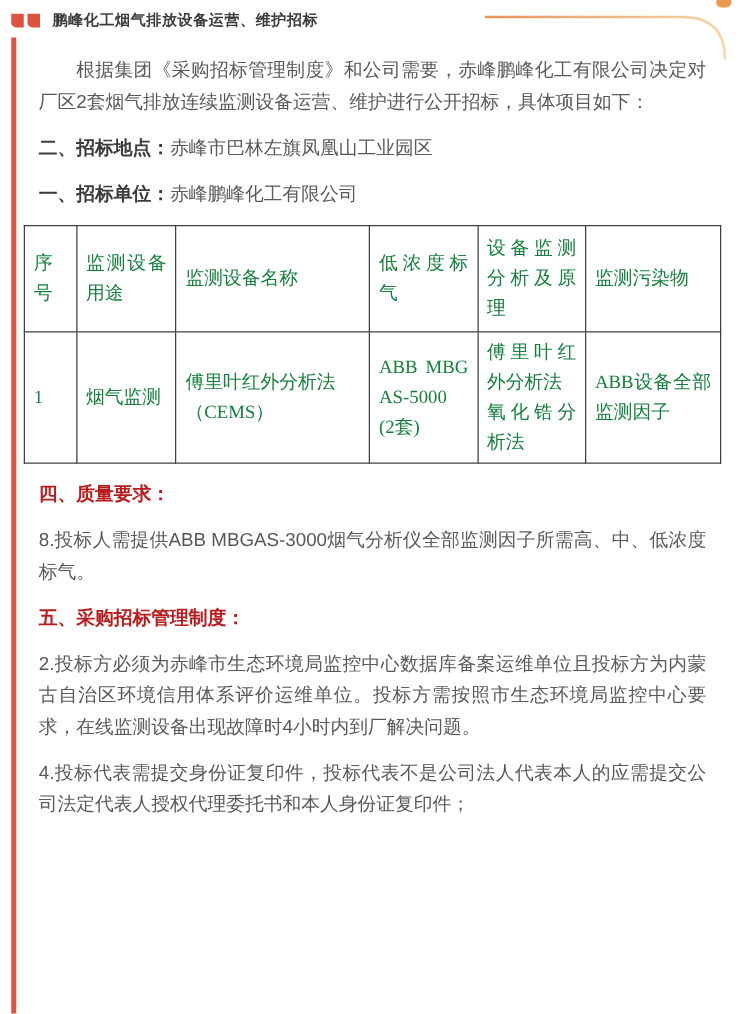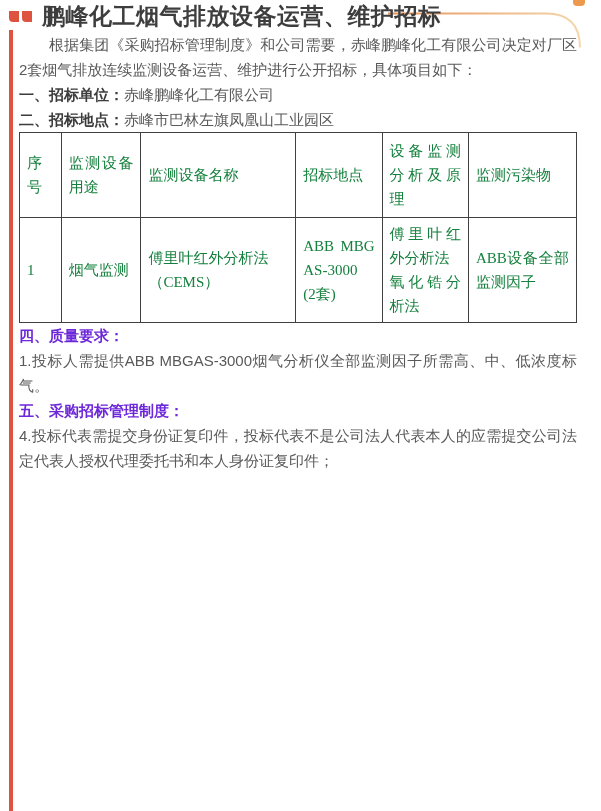--- a/index.html
+++ b/index.html
@@ -25,31 +25,31 @@
   }
   .quote-icon .q1{left:0;}
   .quote-icon .q2{left:13px;}
   
   .corner-notch{
     position:absolute;left:573px;top:0;width:12px;height:6px;
     background:#ed9a4f;border-radius:0 0 4px 4px;
   }
   .doc-title{
     position:absolute;left:42px;top:4px;width:350px;
-    font-size:23px;font-weight:bold;color:#3d3d3d;line-height:24px;
+    font-size:12px;font-weight:bold;color:#3d3d3d;line-height:24px;
     letter-spacing:0.5px;white-space:nowrap;
   }
   .content{
     position:absolute;left:19px;top:32px;width:558px;
     font-size:15px;line-height:25px;text-align:justify;
   }
-  .content p{margin:0;}
+  .content p{margin:12px;}
   p.indent{text-indent:2em;}
   .sec-label{font-weight:bold;color:#3c3c3c;}
-  p.sec-head{font-weight:bold;color:#6d28d9;}
+  p.sec-head{font-weight:bold;color:#b91c1c;}
   table.spec{
     width:100%;border-collapse:collapse;table-layout:fixed;
     margin:0;color:#15803d;font-family:Liberation Serif, serif;
   }
   table.spec td{
     border:1px solid #404040;padding:4px 7px;vertical-align:middle;
     font-size:15px;line-height:24px;word-break:break-all;text-align:justify;
   }
   table.spec .hrow td{height:76px;}
   table.spec .drow td{height:94px;}
@@ -85,57 +85,58 @@
     <span class="q q1"></span>
       <span class="q q2"></span>
   </div>
 
   <div class="doc-title">鹏峰化工烟气排放设备运营、维护招标</div>
 
   <div class="content">
 
     <p class="indent">根据集团《采购招标管理制度》和公司需要，赤峰鹏峰化工有限公司决定对厂区2套烟气排放连续监测设备运营、维护进行公开招标，具体项目如下：</p>
 
+    <p><span class="sec-label">二、招标地点：</span><span>赤峰市巴林左旗凤凰山工业园区</span></p>
+
     <p><span class="sec-label">一、招标单位：</span><span>赤峰鹏峰化工有限公司</span></p>
-
-    <p><span class="sec-label">二、招标地点：</span><span>赤峰市巴林左旗凤凰山工业园区</span></p>
 
 
     <table class="spec">
       <colgroup>
         <col style="width:7.5%">
           <col style="width:14.3%">
           <col style="width:27.8%">
         <col style="width:15.5%">
           <col style="width:15.5%">
           <col style="width:19.4%">
       </colgroup>
       <tbody>
         <tr class="hrow">
           <td class="c">序号</td>
           <td>监测设备用途</td>
           <td>监测设备名称</td>
-          <td>招标地点</td>
+          <td>低浓度标气</td>
           <td>设备监测分析及原理</td>
           <td>监测污染物</td>
         </tr>
         <tr class="drow">
           <td class="c">1</td>
           <td>烟气监测</td>
           <td class="pre">傅里叶红外分析法
 （CEMS）</td>
-          <td class="c pre">ABB MBGAS-3000
+          <td class="c pre">ABB MBGAS-5000
 (2套)</td>
           <td class="pre">傅里叶红外分析法
 氧化锆分析法</td>
           <td>ABB设备全部监测因子</td>
         </tr>
       </tbody>
     </table>
 
     <p class="sec-head">四、质量要求：</p>
-    <p>1.投标人需提供ABB MBGAS-3000烟气分析仪全部监测因子所需高、中、低浓度标气。</p>
+    <p>8.投标人需提供ABB MBGAS-3000烟气分析仪全部监测因子所需高、中、低浓度标气。</p>
 
     <p class="sec-head">五、采购招标管理制度：</p>
+    <p>2.投标方必须为赤峰市生态环境局监控中心数据库备案运维单位且投标方为内蒙古自治区环境信用体系评价运维单位。投标方需按照市生态环境局监控中心要求，在线监测设备出现故障时4小时内到厂解决问题。</p>
     <p>4.投标代表需提交身份证复印件，投标代表不是公司法人代表本人的应需提交公司法定代表人授权代理委托书和本人身份证复印件；</p>
 
   </div>
 </div>
 
 </body></html>

